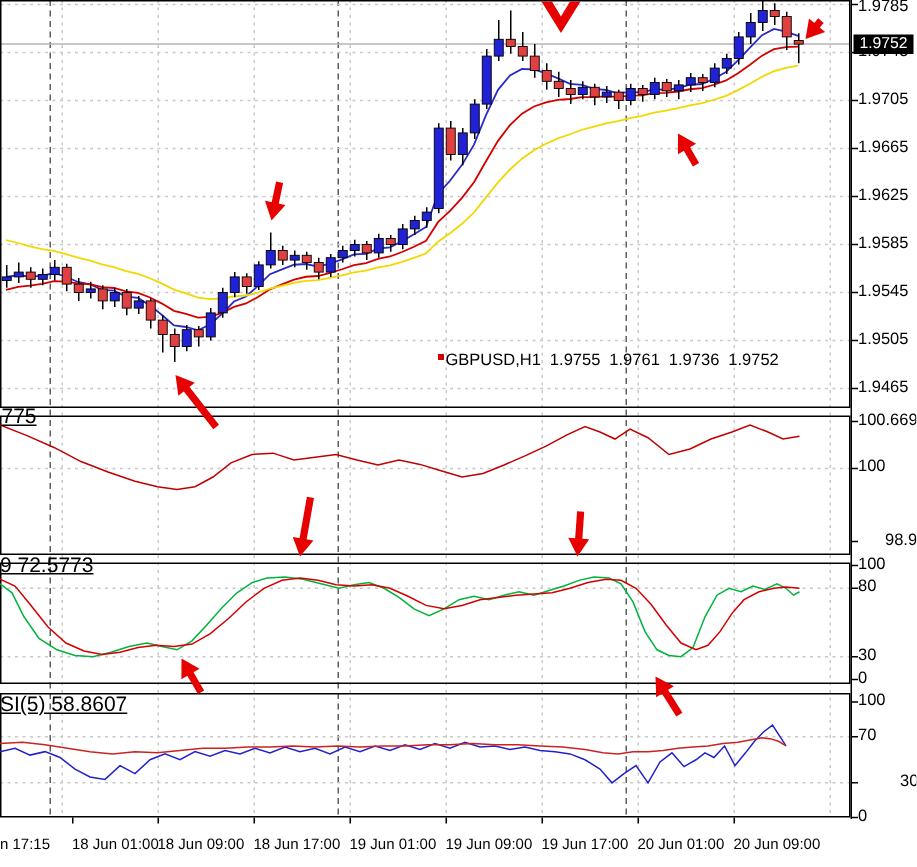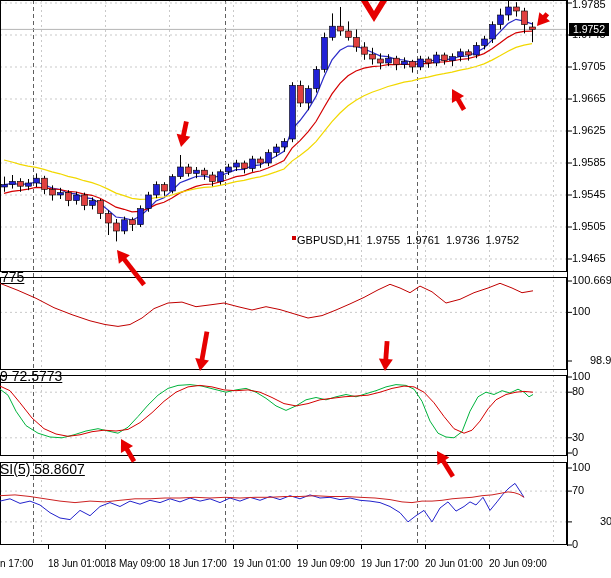--- a/index.html
+++ b/index.html
@@ -283,23 +283,23 @@
       <span class="axlbl" style="left: 572px; top: 371px;">100</span>
       <span class="axlbl" style="left: 572px; top: 386px;">80</span>
       <span class="axlbl" style="left: 572px; top: 432px;">30</span>
       <span class="axlbl" style="left: 572px; top: 447px;">0</span>
       <span class="axlbl" style="left: 572px; top: 462px;">100</span>
       <span class="axlbl" style="left: 572px; top: 485px;">70</span>
       <span class="axlbl" style="left: 600px; top: 516px;">30</span>
       <span class="axlbl" style="left: 572px; top: 539px;">0</span>
     </div>
   <div id="time-axis">
-      <span class="tmlbl" style="left: 0px;">n 17:00</span>
+      <span class="tmlbl" style="left: 0px;">n 17:15</span>
       <span class="tmlbl" style="left: 48px; text-align: center;">18 Jun 01:00</span>
-      <span class="tmlbl" style="left: 105px;">18 May 09:00</span>
+      <span class="tmlbl" style="left: 105px;">18 Jun 09:00</span>
       <span class="tmlbl" style="left: 169px;">18 Jun 17:00</span>
       <span class="tmlbl" style="left: 233px;">19 Jun 01:00</span>
       <span class="tmlbl" style="left: 297px;">19 Jun 09:00</span>
       <span class="tmlbl" style="left: 361px;">19 Jun 17:00</span>
       <span class="tmlbl" style="left: 425px;">20 Jun 01:00</span>
       <span class="tmlbl" style="left: 489px;">20 Jun 09:00</span>
     </div>
 
   <div id="price-tag" style="top: 23px;">1.9752</div>
 

